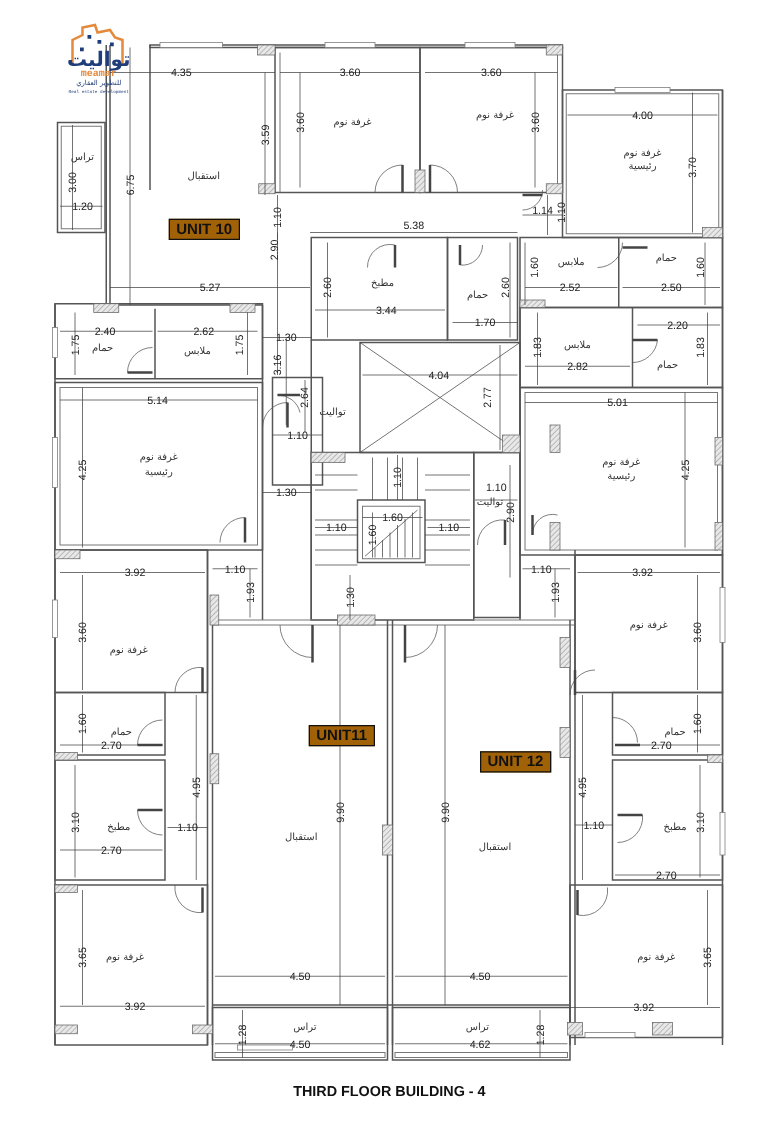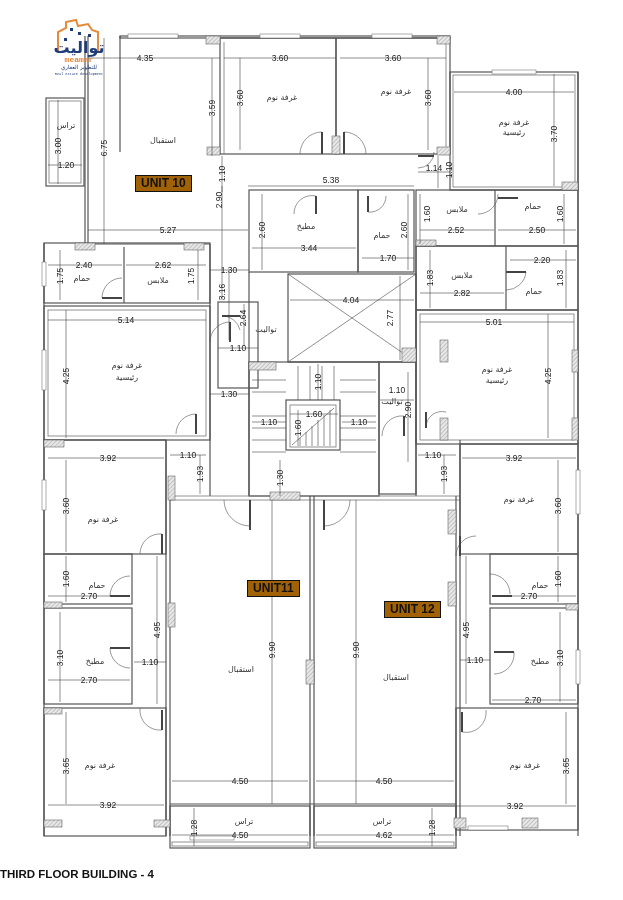--- a/index.html
+++ b/index.html
@@ -8,21 +8,21 @@
   .wall { fill:none; stroke:#555; stroke-width:1.2; }
   .wall2 { fill:none; stroke:#777; stroke-width:0.8; }
   .dim { stroke:#444; stroke-width:0.6; fill:none; }
   .dimtxt { font-family:"Liberation Sans", sans-serif; font-size:8.5px; fill:#222; }
   .room { font-family:"DejaVu Sans", sans-serif; font-size:8px; fill:#333; }
   .door { fill:none; stroke:#555; stroke-width:0.6; }
   .leaf { stroke:#444; stroke-width:2; }
   .col { fill:url(#hatch); stroke:#666; stroke-width:0.6; }
   .win { fill:#fff; stroke:#777; stroke-width:0.6; }
   .unit-box { position:absolute; border:1.3px solid #111; background:#a16207; font-family:"Liberation Sans", sans-serif; font-weight:bold; font-size:12px; color:#111; padding:0 5px; line-height:15px; }
-  .title { position:absolute; left:0; width:623px; top:868px; font-family:"Liberation Sans", sans-serif; font-weight:bold; font-size:11.5px; color:#111; }
+  .title { position:absolute; left:0; width:623px; top:868px; text-align:center; font-family:"Liberation Sans", sans-serif; font-weight:bold; font-size:11.5px; color:#111; }
   .logo { position:absolute; left:48px; top:18px; width:62px; height:62px; }
   .logo-text { position:absolute; left:0; width:62px; text-align:center; font-family:Liberation Mono, monospace; }
 </style>
 </head>
 <body>
 
 <svg id="plan" viewBox="0 0 623 900" xmlns="http://www.w3.org/2000/svg">
   <defs>
     <pattern id="hatch" width="3" height="3" patternUnits="userSpaceOnUse" patternTransform="rotate(45)">
       <rect width="3" height="3" fill="#e8e8e8"></rect>

